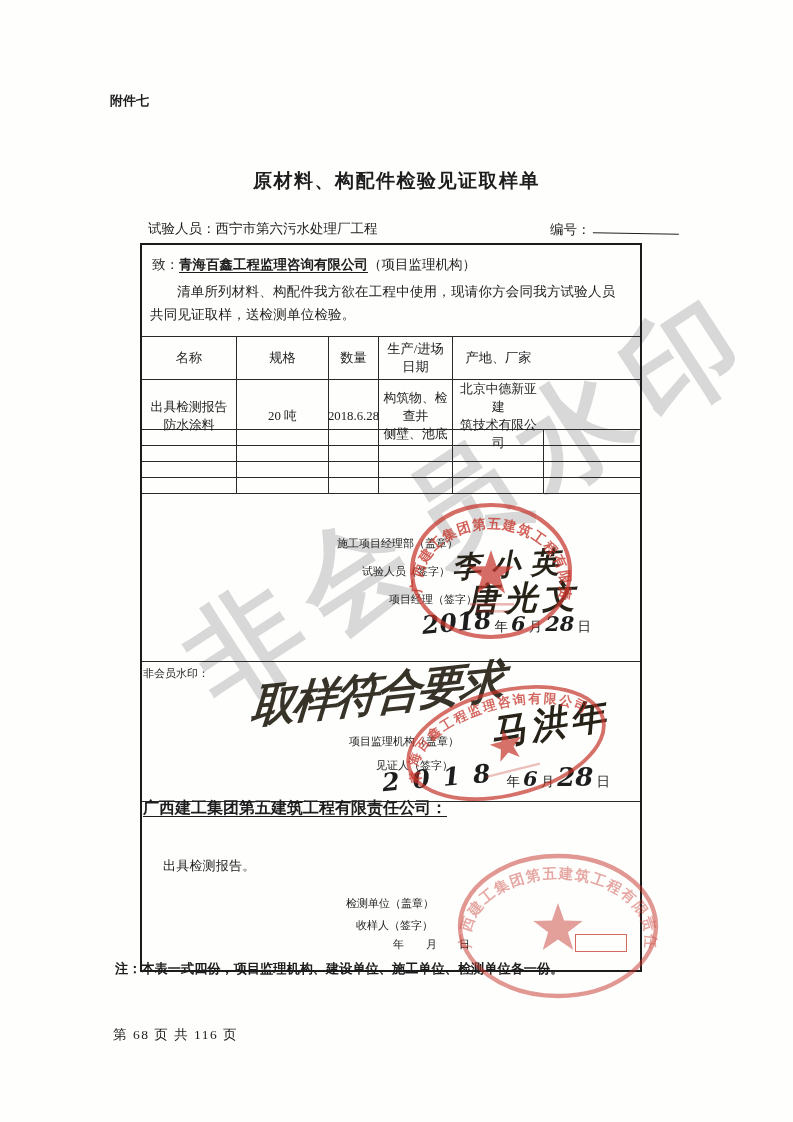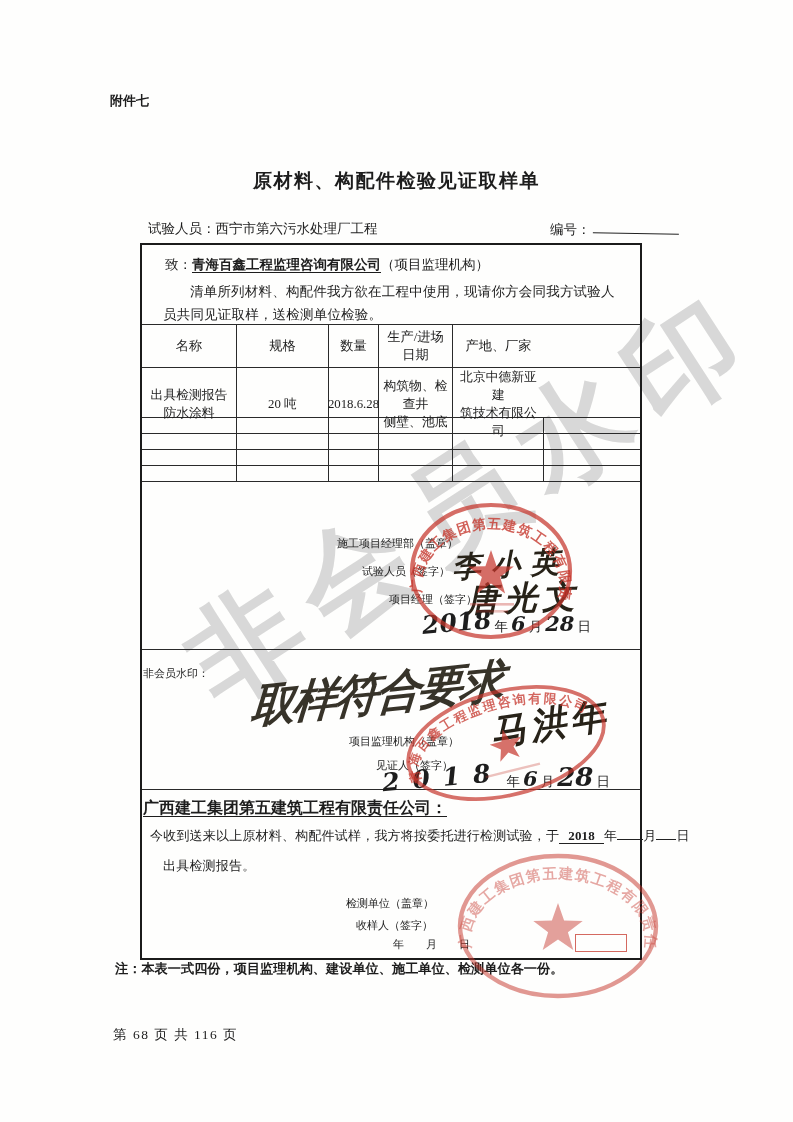--- a/index.html
+++ b/index.html
@@ -14,21 +14,21 @@
   .title{position:absolute;left:0;right:0;top:168px;margin:0;text-align:center;
          font-size:19px;font-weight:700;letter-spacing:1.5px;z-index:2;}
   .projline{position:absolute;left:148px;top:220px;font-size:13.5px;z-index:2;}
   .serial{position:absolute;left:550px;top:218px;font-size:13.5px;z-index:2;}
   .serial-line{display:inline-block;width:86px;height:15px;border-bottom:1.6px solid #222;
                margin-left:2px;transform:rotate(1deg);}
   
   .ftable{position:absolute;left:140px;top:243px;width:498px;border:2.4px solid #1b1b1b;z-index:2;background:transparent;}
   .frow{box-sizing:border-box;border-bottom:1.3px solid #2a2a2a;position:relative;}
   .frow:last-child{border-bottom:none;}
-  .r-zhi{height:80px;padding:11px 12px 0 21px;box-sizing:border-box;font-size:13.5px;}
+  .r-zhi{height:92px;padding:11px 12px 0 8px;box-sizing:border-box;font-size:13.5px;}
   .r-head{height:43px;} .r-data{height:50px;} .r-empty{height:16px;}
   .r-siga{height:168px;} .r-wit{height:140px;} .r-det{height:168px;}
   .grid6{display:grid;grid-template-columns:95px 92px 50px 74px 91px 96px;height:100%;}
   .fcell{box-sizing:border-box;border-right:1.3px solid #2a2a2a;display:flex;align-items:center;
          justify-content:center;text-align:center;white-space:pre-line;font-size:12.8px;
          line-height:1.4;padding:1px 2px;}
   .fcell:last-child{border-right:none;}
   .r-head .fcell{font-size:13.2px;}
   .zhi1{margin:0 0 7px 2px;}
   .to-company{font-weight:600;text-decoration:underline;text-underline-offset:3px;}
@@ -175,23 +175,20 @@
   <div class="dateline" style="left:382px;top:762px;">
     <span class="hy" style="letter-spacing:13px;">2018</span>
     <span class="pc">年</span>
     <span class="hn">6</span>
     <span class="pc">月</span>
     <span class="hn" style="font-size:26px;">28</span>
     <span class="pc">日</span>
   </div>
 
   <div class="lbl heading-c" style="left:143px;top:798px;">广西建工集团第五建筑工程有限责任公司：</div>
-  <div class="lbl bodyline" style="left:150px;top:826px;">
-    <span>今收到送来以上原材料、构配件试样，我方将按委托进行检测试验，于</span><span class="ul">2018</span><span>年</span><span class="ulblank" style="width:26px;"></span><span>月</span><span class="ulblank" style="width:20px;"></span><span>日</span>
-  </div>
   <div class="lbl bodyline" style="left:143px;top:857px;padding-left:20px;">出具检测报告。</div>
   <div class="lbl" style="left:346px;top:896px;">检测单位（盖章）</div>
   <div class="lbl" style="left:356px;top:918px;">收样人（签字）</div>
   <div class="lbl" style="left:393px;top:937px;">年　　月　　日</div>
 
   <div class="stamp stampA">
     <svg width="170" height="142" viewBox="0 0 170 142">
       <ellipse cx="85" cy="71" rx="79" ry="66" fill="none" stroke="#c5352b" stroke-width="4.2" opacity=".72"></ellipse>
       <path id="arcA" d="M 16,95 A 70,57 0 1 1 154,95" fill="none"></path>
       <text font-size="13.6" fill="#c5352b" opacity=".78" letter-spacing="1.2" font-weight="700">

